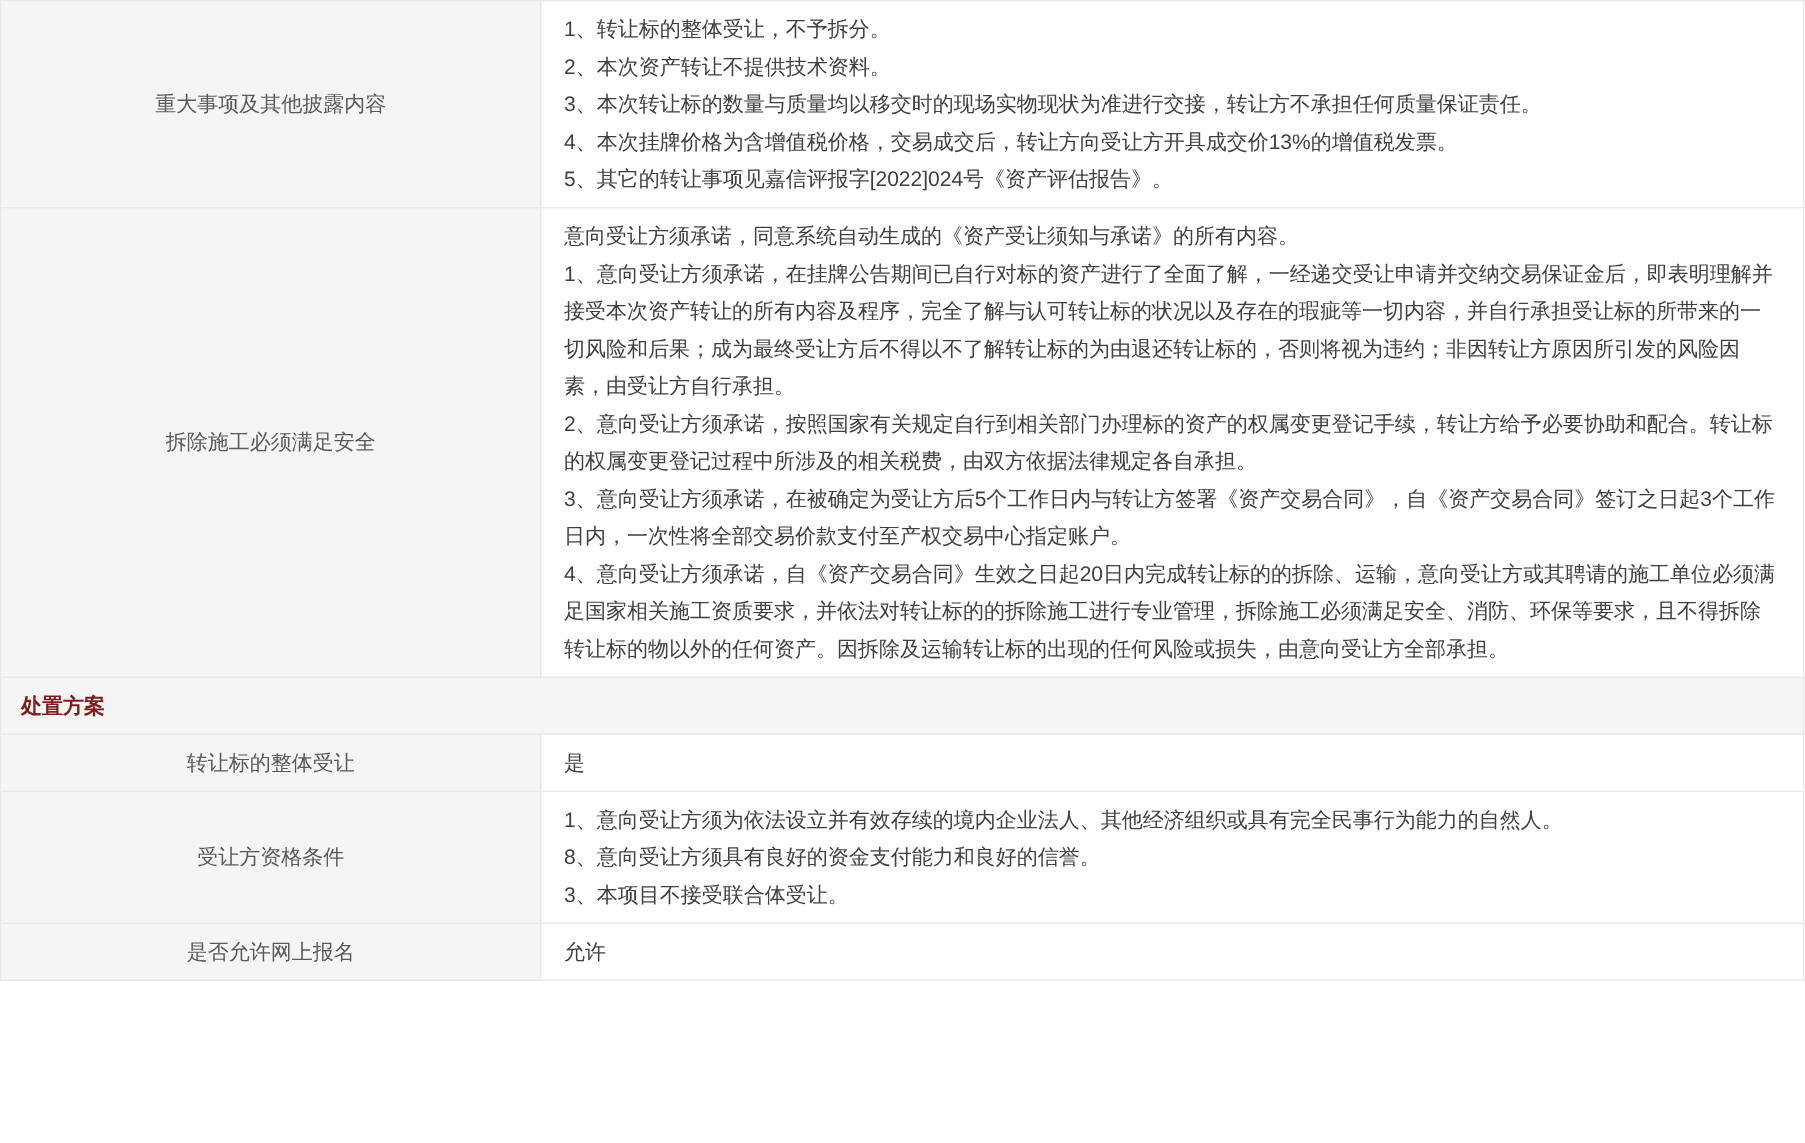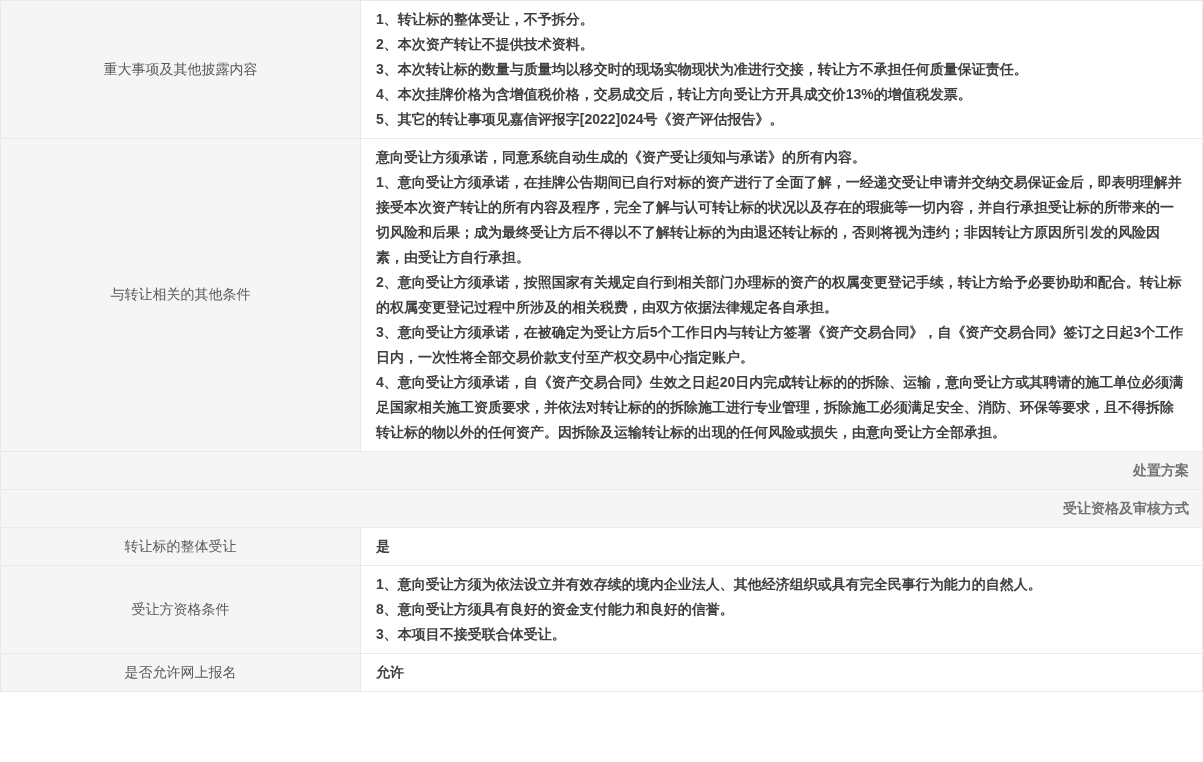--- a/index.html
+++ b/index.html
@@ -23,30 +23,29 @@
     color: #595959;
     text-align: center;
     border-right: 1px solid #e9e9e9;
     padding: 6px 20px;
   }
   td.content-cell {
     background: #ffffff;
     color: #404040;
     text-align: left;
     padding: 6px 15px;
-    font-weight: bold;
   }
   td.content-cell .line {
     line-height: 25px;
   }
   td.section-cell {
     background: #f5f5f5;
-    color: #737373;
+    color: #7f1d1d;
     font-weight: bold;
-    text-align: right;
+    text-align: left;
     padding: 9px 13px;
     line-height: 19px;
   }
 </style>
 </head>
 <body>
 
 <table class="info-table">
   <tbody>
 
@@ -55,38 +54,35 @@
       <td class="content-cell">
         <div class="line">1、转让标的整体受让，不予拆分。</div>
         <div class="line">2、本次资产转让不提供技术资料。</div>
         <div class="line">3、本次转让标的数量与质量均以移交时的现场实物现状为准进行交接，转让方不承担任何质量保证责任。</div>
         <div class="line">4、本次挂牌价格为含增值税价格，交易成交后，转让方向受让方开具成交价13%的增值税发票。</div>
         <div class="line">5、其它的转让事项见嘉信评报字[2022]024号《资产评估报告》。</div>
       </td>
     </tr>
 
     <tr>
-      <td class="label-cell">与转让相关的其他条件</td>
+      <td class="label-cell">拆除施工必须满足安全</td>
       <td class="content-cell">
         <div class="line">意向受让方须承诺，同意系统自动生成的《资产受让须知与承诺》的所有内容。</div>
         <div class="line">1、意向受让方须承诺，在挂牌公告期间已自行对标的资产进行了全面了解，一经递交受让申请并交纳交易保证金后，即表明理解并接受本次资产转让的所有内容及程序，完全了解与认可转让标的状况以及存在的瑕疵等一切内容，并自行承担受让标的所带来的一切风险和后果；成为最终受让方后不得以不了解转让标的为由退还转让标的，否则将视为违约；非因转让方原因所引发的风险因素，由受让方自行承担。</div>
         <div class="line">2、意向受让方须承诺，按照国家有关规定自行到相关部门办理标的资产的权属变更登记手续，转让方给予必要协助和配合。转让标的权属变更登记过程中所涉及的相关税费，由双方依据法律规定各自承担。</div>
         <div class="line">3、意向受让方须承诺，在被确定为受让方后5个工作日内与转让方签署《资产交易合同》，自《资产交易合同》签订之日起3个工作日内，一次性将全部交易价款支付至产权交易中心指定账户。</div>
         <div class="line">4、意向受让方须承诺，自《资产交易合同》生效之日起20日内完成转让标的的拆除、运输，意向受让方或其聘请的施工单位必须满足国家相关施工资质要求，并依法对转让标的的拆除施工进行专业管理，拆除施工必须满足安全、消防、环保等要求，且不得拆除转让标的物以外的任何资产。因拆除及运输转让标的出现的任何风险或损失，由意向受让方全部承担。</div>
       </td>
     </tr>
 
     <tr>
       <td class="section-cell" colspan="2">处置方案</td>
     </tr>
 
 
-    <tr>
-      <td class="section-cell" colspan="2">受让资格及审核方式</td>
-    </tr>
 
     <tr>
       <td class="label-cell">转让标的整体受让</td>
       <td class="content-cell">
         <div class="line">是</div>
       </td>
     </tr>
 
     <tr>
       <td class="label-cell">受让方资格条件</td>

